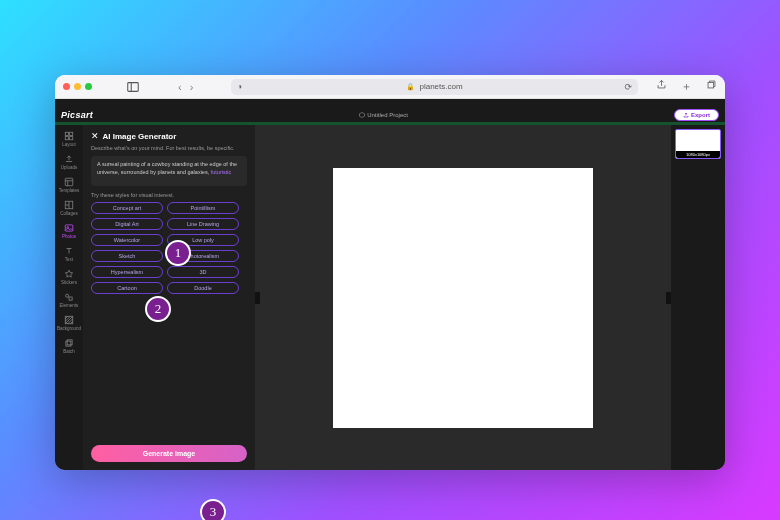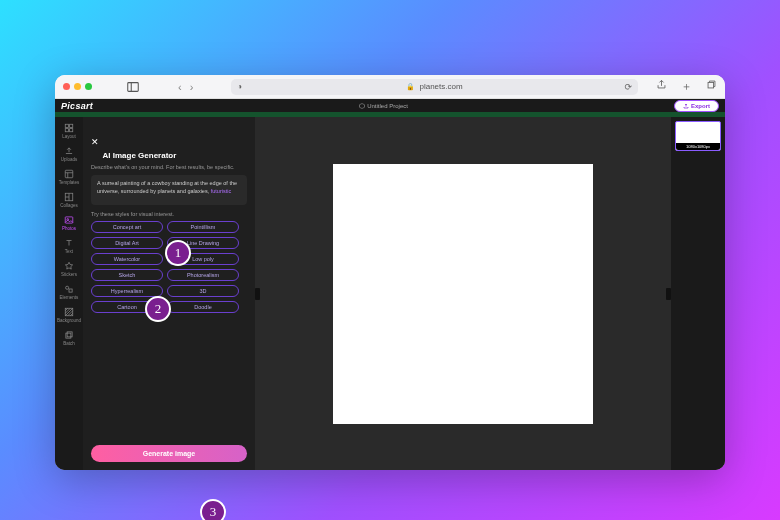--- a/index.html
+++ b/index.html
@@ -42,21 +42,21 @@
 .addr .shield { position:absolute; left:6px; font-size:8px; color:#666;}
 .addr .reload { position:absolute; right:6px; font-size:9px; color:#666;}
 .chrome .right { display:flex; gap:14px; margin-left:10px;}
 .chrome .right span { font-size:11px; color:#666;}
 
 .app {
   flex:1; background:#1a1a1a; display:flex; flex-direction:column;
 }
 .topbar {
   height:18px; background:#1a1a1a; display:flex; align-items:center;
-  padding:0 6px; justify-content:space-between; border-bottom:5px solid #14532d;
+  padding:0 6px; justify-content:space-between; border-bottom:3px solid #14532d;margin-top:8px;
 }
 .logo { color:#fff; font-weight:700; font-size:9px; font-style: italic; letter-spacing:0.3px;}
 .proj { color:#aaa; font-size:6px; display:flex; align-items:center; gap:2px;}
 .proj svg { width:6px; height:6px;}
 .export-btn {
   background:#fff; color:#8a2be2; font-size:6px; font-weight:600;
   padding:2px 8px; border-radius:8px; border:1px solid #a050ff;
   display:flex; align-items:center; gap:2px;
 }
 .content { flex:1; display:flex; position: relative;}
@@ -71,21 +71,21 @@
 .rail-item.active { color:#c850ff;}
 .rail-item svg { width:10px; height:10px;}
 .rail-item span { font-size:4.5px;}
 .panel {
   width:172px; background:#1f1f1f; padding:6px 8px;
   display:flex; flex-direction:column; gap:4px;
   position:relative;
 }
 .panel-head { display:flex; align-items:center; gap:4px; color:#fff;}
 .panel-head .x { font-size:9px; cursor:pointer;}
-.panel-head .ttl { font-size:8px; font-weight:600;margin-top:28px;}
+.panel-head .ttl { font-size:8px; font-weight:600;}
 .sub { color:#999; font-size:5.5px; line-height:1.3;}
 .prompt-box {
   background:#2a2a2a; border-radius:4px; padding:5px 6px;
   color:#ccc; font-size:5.5px; line-height:1.35; min-height:30px;
 }
 .prompt-box .hl { color:#b070ff;}
 .style-lbl { color:#999; font-size:5.5px; margin-top:2px;}
 .chips { display:flex; flex-wrap:wrap; gap:4px;}
 .chip {
   border:0.5px solid #6a3fcf; color:#b5a5e8; font-size:5.5px;

